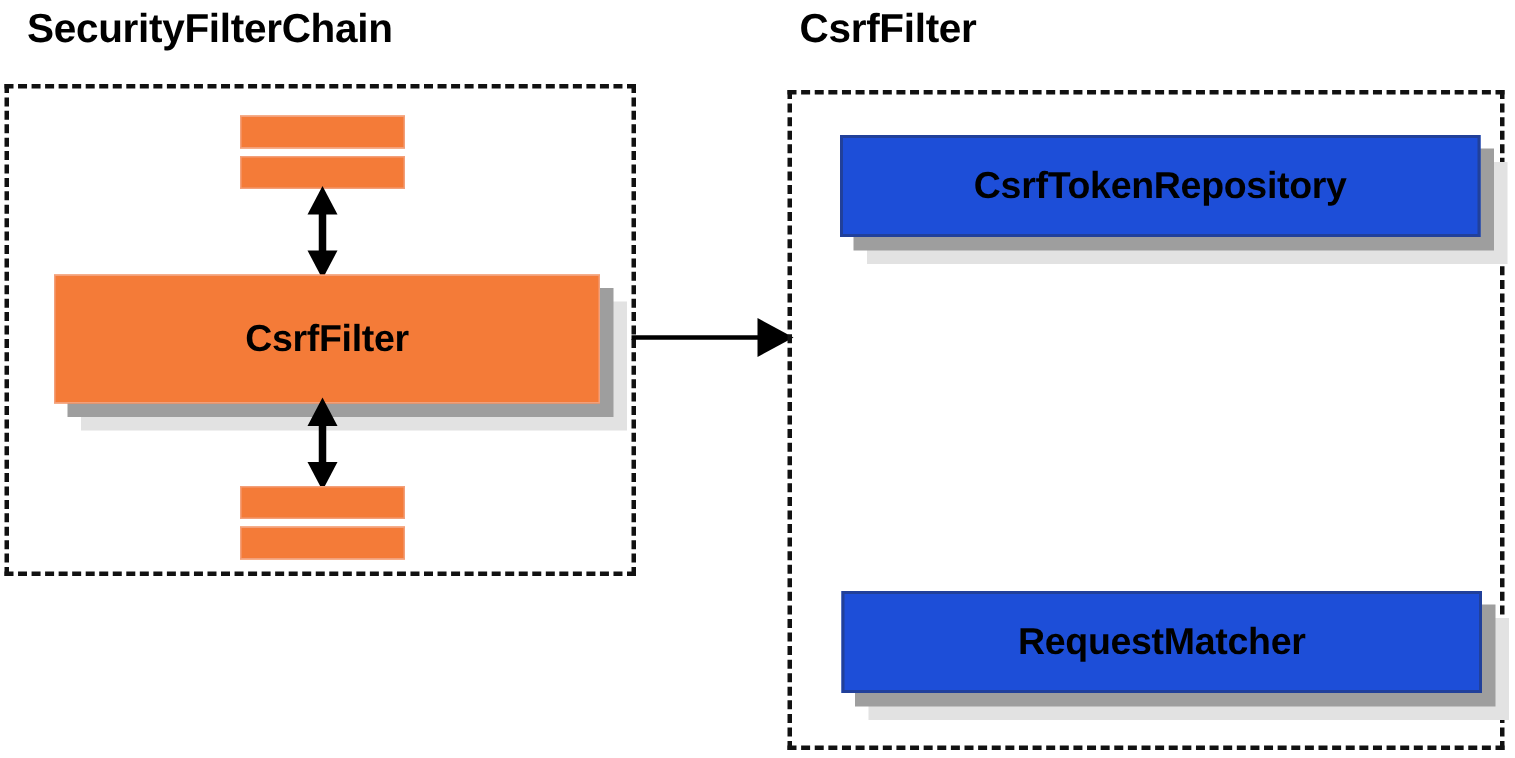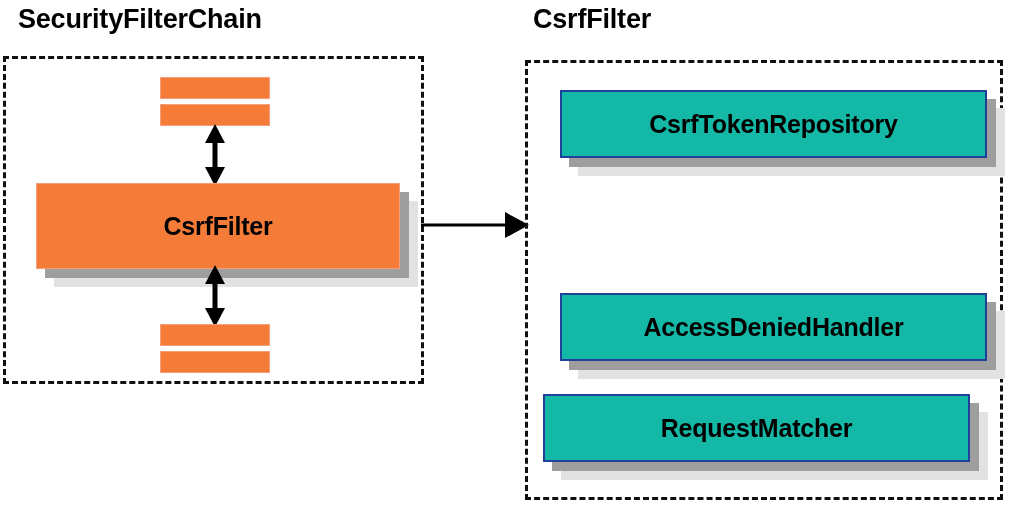--- a/index.html
+++ b/index.html
@@ -85,21 +85,21 @@
     letter-spacing: -0.2px;
   }
 
   
   .face-orange {
     background: #F47B38;
     border: 1px solid #F3A07A;
   }
   
   .face-blue {
-    background: #14b8a6;
+    background: #1d4ed8;
     border: 2px solid #21409A;
   }
 
   
   .orange-bar {
     position: absolute;
     background: #F47B38;
     border: 1px solid #F3A07A;
     box-sizing: border-box;
   }
@@ -156,29 +156,22 @@
 
   <div class="stack-box" style="left:560px; top:90px; width:427px; height:68px;">
     <div class="shadow-far"></div>
     <div class="shadow-near"></div>
     <div class="face face-blue">
       <span class="label">CsrfTokenRepository</span>
     </div>
   </div>
 
 
-  <div class="stack-box" style="left:560px; top:293px; width:427px; height:68px;">
-    <div class="shadow-far"></div>
-    <div class="shadow-near"></div>
-    <div class="face face-blue">
-      <span class="label">AccessDeniedHandler</span>
-    </div>
-  </div>
 
-  <div class="stack-box" style="left:543px; top:394px; width:427px; height:68px;">
+  <div class="stack-box" style="left:561px; top:394px; width:427px; height:68px;">
     <div class="shadow-far"></div>
     <div class="shadow-near"></div>
     <div class="face face-blue">
       <span class="label">RequestMatcher</span>
     </div>
   </div>
 
 </div>
 
 </body></html>

